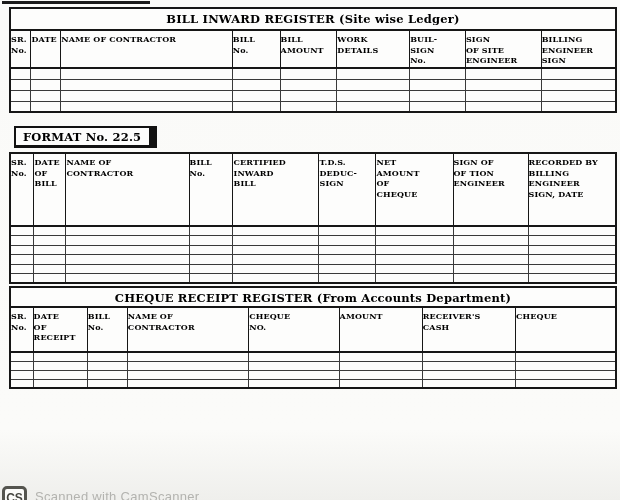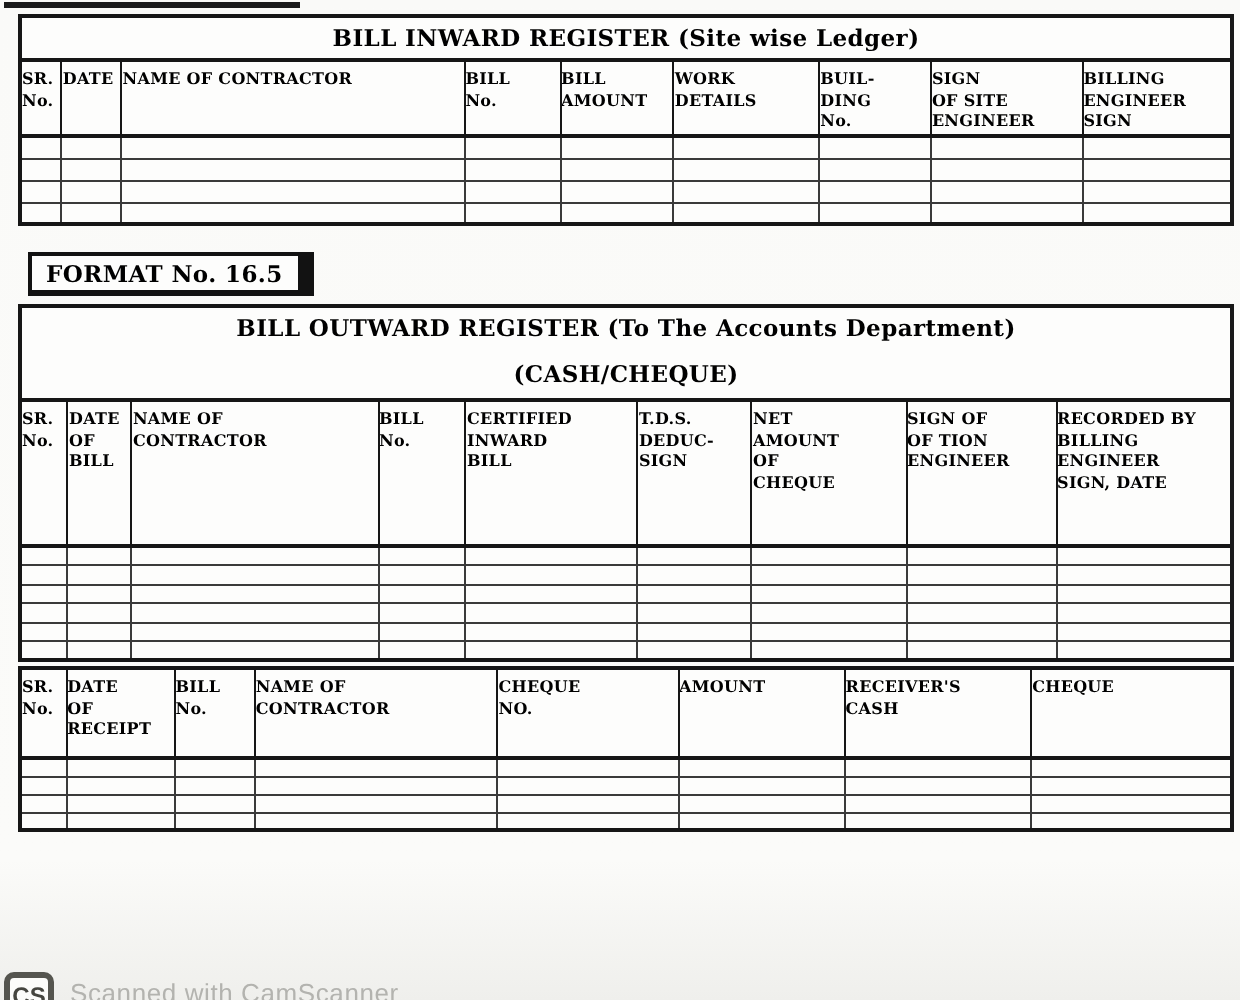--- a/index.html
+++ b/index.html
@@ -97,21 +97,21 @@
 No.</th>
             <th class="col-head">DATE</th>
             <th class="col-head">NAME OF CONTRACTOR</th>
             <th class="col-head">BILL
 No.</th>
             <th class="col-head">BILL
 AMOUNT</th>
             <th class="col-head">WORK
 DETAILS</th>
             <th class="col-head">BUIL-
-DING
+SIGN
 No.</th>
             <th class="col-head">SIGN
 OF SITE
 ENGINEER</th>
             <th class="col-head">BILLING
 ENGINEER
 SIGN</th>
           </tr>
         </thead>
         <tbody>
@@ -157,43 +157,37 @@
             <td></td>
             <td></td>
             <td></td>
             <td></td>
           </tr>
         </tbody>
       </table>
     </section>
 
   <div class="fl-wrap fl-1">
-    <span class="format-label">FORMAT No. 16.5</span>
+    <span class="format-label">FORMAT No. 22.5</span>
   </div>
 
   <section class="register reg-1">
       <table class="register-table">
         <colgroup>
           <col style="width: 3.96%;">
           <col style="width: 5.28%;">
           <col style="width: 20.3%;">
           <col style="width: 7.26%;">
           <col style="width: 14.19%;">
           <col style="width: 9.41%;">
           <col style="width: 12.71%;">
           <col style="width: 12.38%;">
           <col style="width: 14.51%;">
         </colgroup>
         <thead>
-          <tr>
-            <th colspan="9" class="title-cell">
-              <div class="tbl-title">BILL OUTWARD REGISTER (To The Accounts Department)</div>
-              <div class="tbl-subtitle">(CASH/CHEQUE)</div>
-            </th>
-          </tr>
           <tr>
             <th class="col-head">SR.
 No.</th>
             <th class="col-head">DATE
 OF
 BILL</th>
             <th class="col-head">NAME OF
 CONTRACTOR</th>
             <th class="col-head">BILL
 No.</th>
@@ -295,20 +289,25 @@
           <col style="width: 8.94%;">
           <col style="width: 6.62%;">
           <col style="width: 20.03%;">
           <col style="width: 14.9%;">
           <col style="width: 13.74%;">
           <col style="width: 15.4%;">
           <col style="width: 16.56%;">
         </colgroup>
         <thead>
           <tr>
+            <th colspan="8" class="title-cell">
+              <div class="tbl-title">CHEQUE RECEIPT REGISTER (From Accounts Department)</div>
+            </th>
+          </tr>
+          <tr>
             <th class="col-head">SR.
 No.</th>
             <th class="col-head">DATE
 OF
 RECEIPT</th>
             <th class="col-head">BILL
 No.</th>
             <th class="col-head">NAME OF
 CONTRACTOR</th>
             <th class="col-head">CHEQUE

